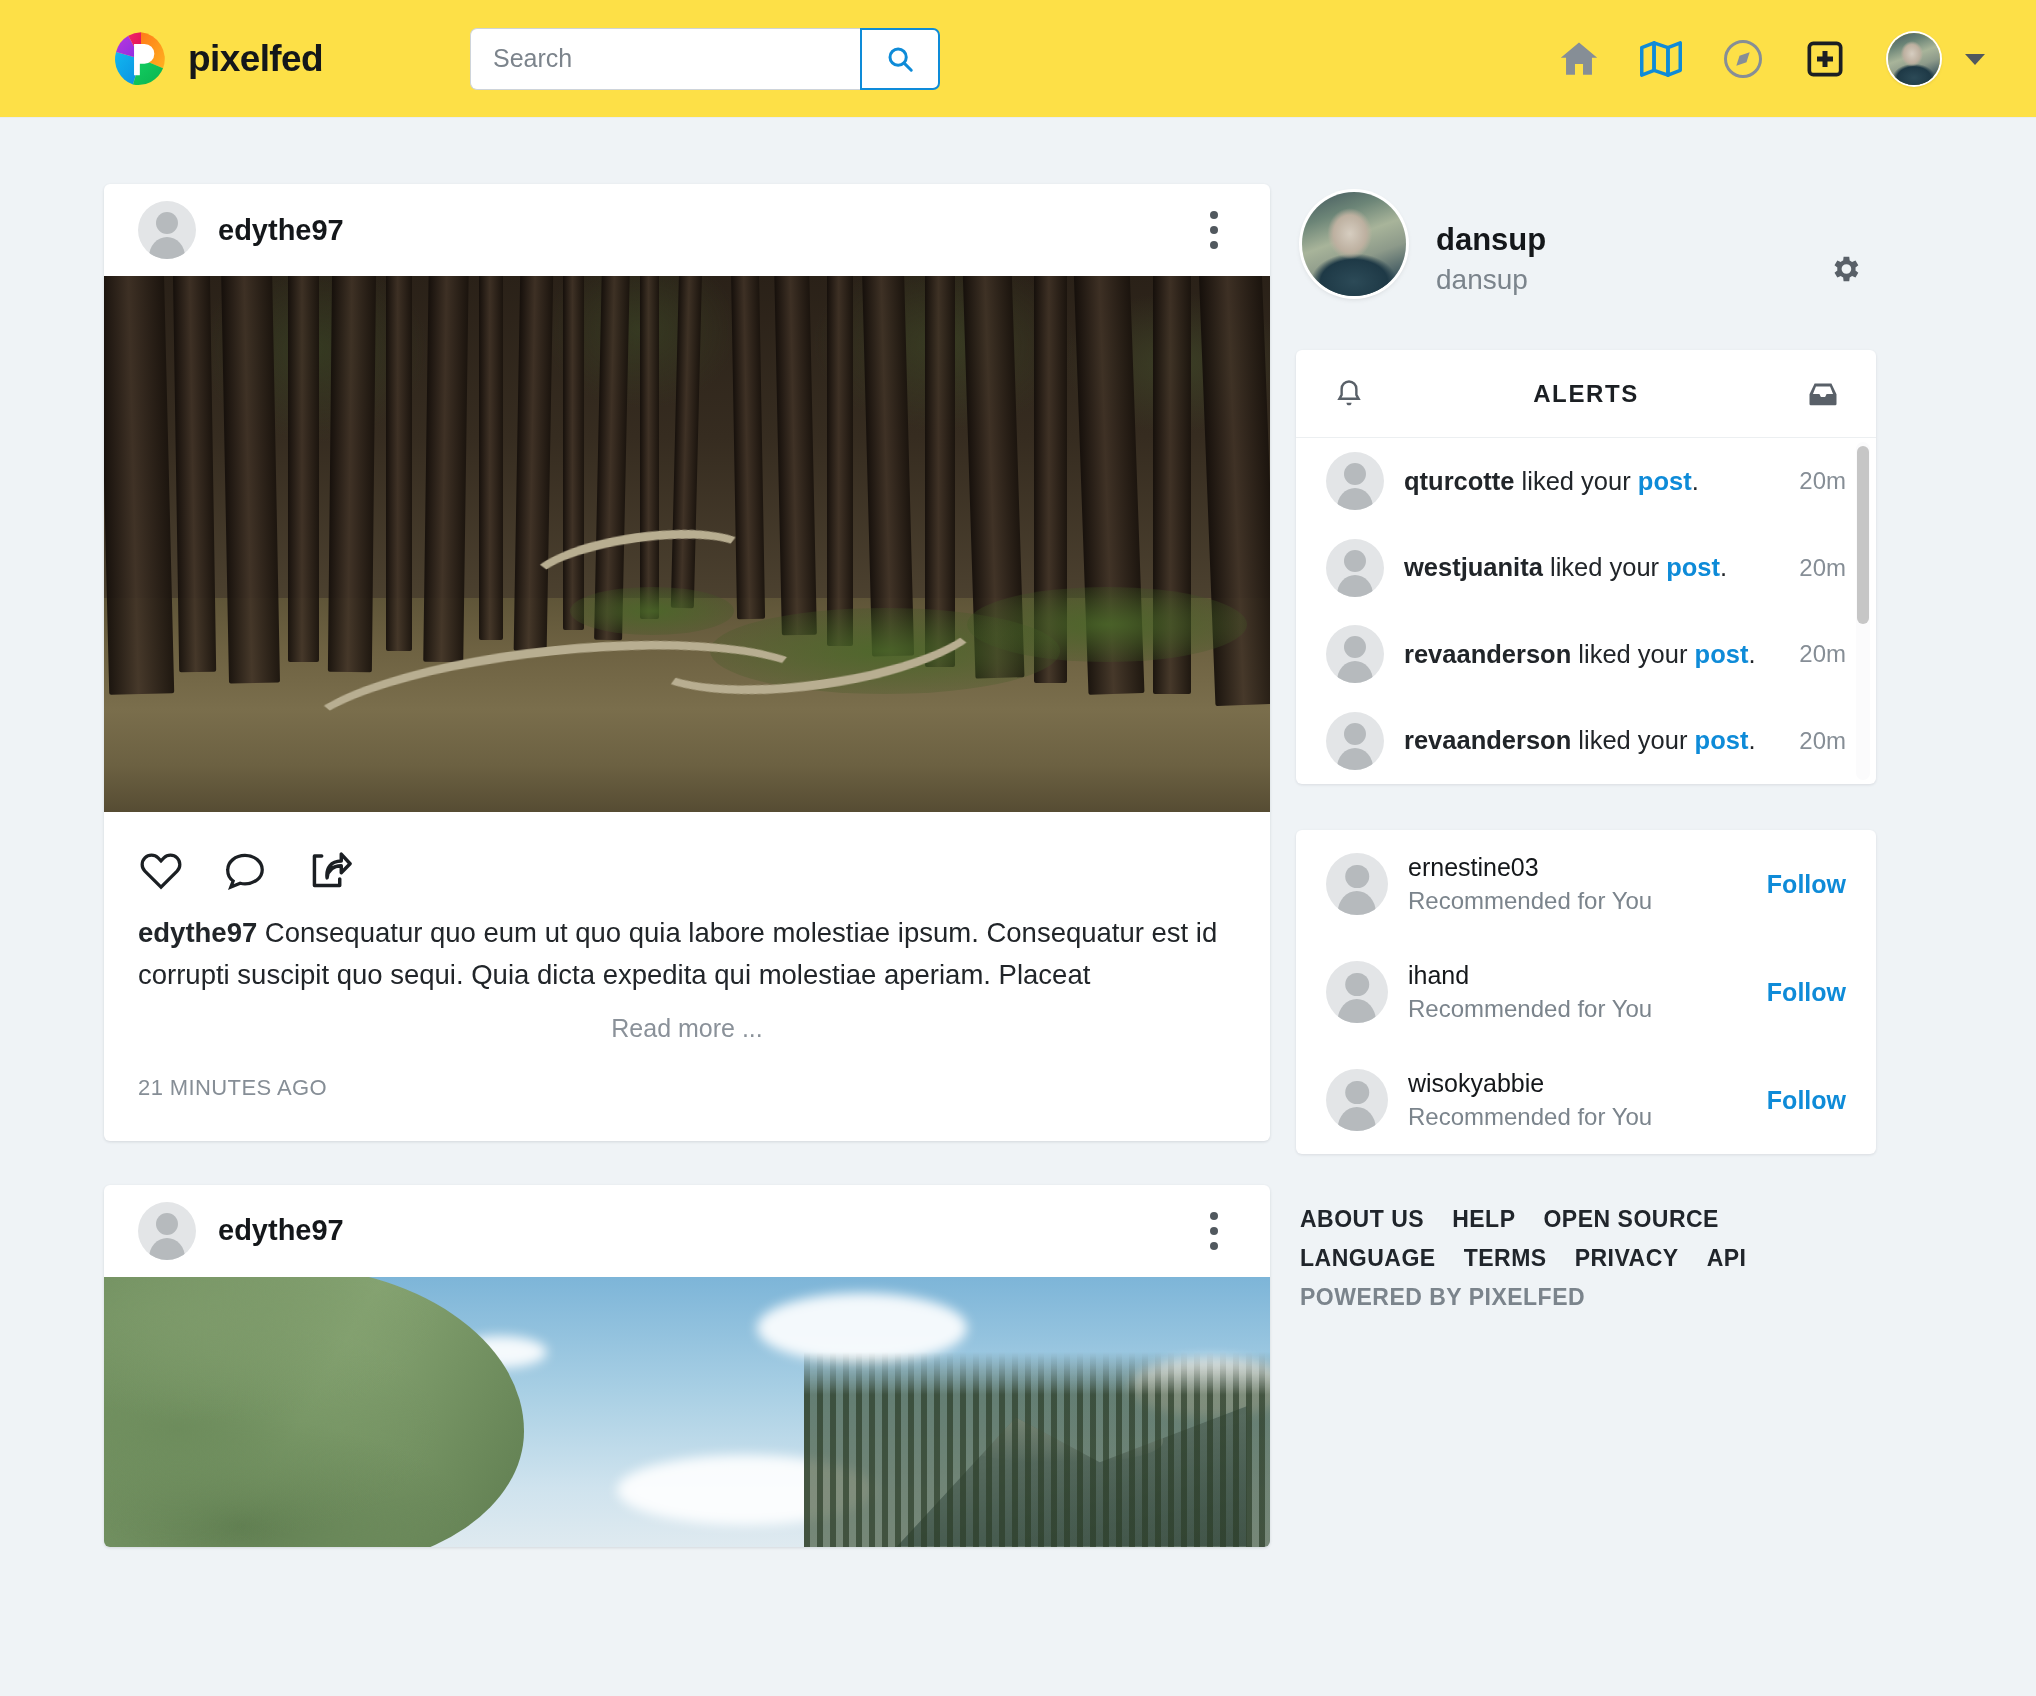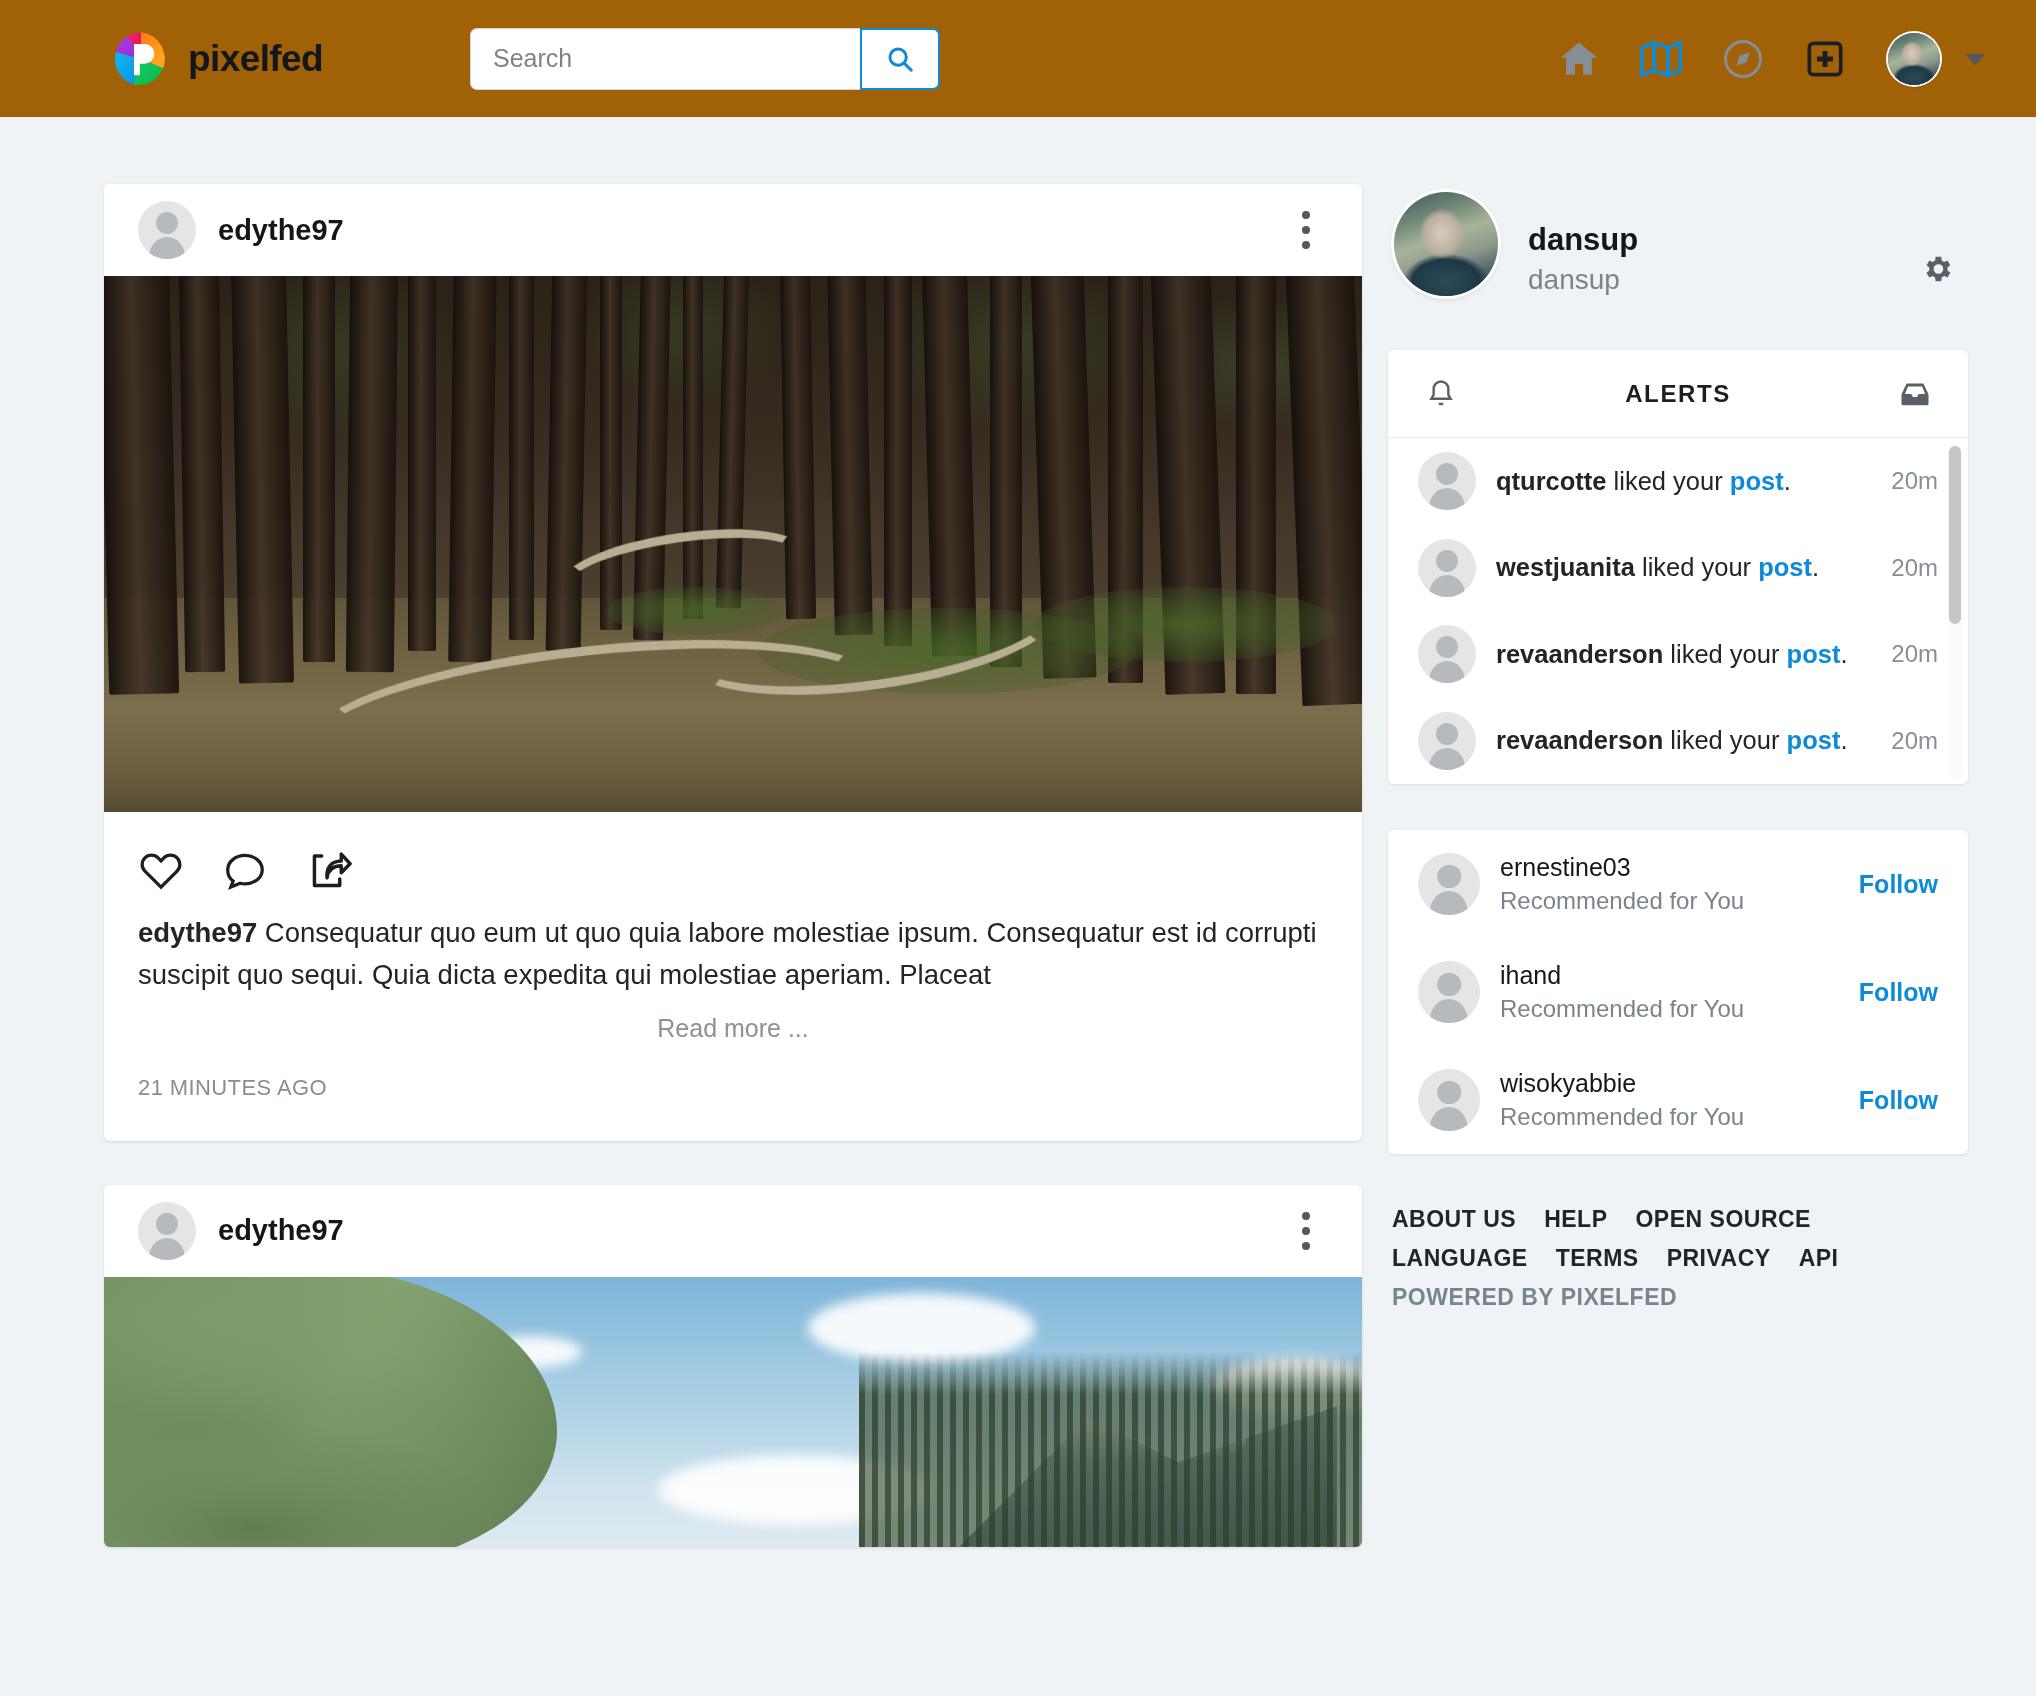--- a/index.html
+++ b/index.html
@@ -8,21 +8,21 @@
     width: 2036px;
     height: 1696px;
     background: #eff3f6;
     font-family: "Liberation Sans", sans-serif;
     overflow: hidden;
   }
 
   
   .navbar {
     height: 118px;
-    background: #a16207;
+    background: #fde047;
     display: flex;
     align-items: center;
     padding: 0 0 0 112px;
     border-bottom: 1px solid #e9edf0;
     position: relative;
   }
 
   .brand {
     display: flex;
     align-items: center;
@@ -96,21 +96,21 @@
     width: 26px; height: 26px;
     display:flex;align-items:center;justify-content:center;
   }
 
   
   .page {
     display: flex;
     padding: 66px 0 0 104px;
     gap: 26px;
   }
-  .feed-col { width: 1258px; }
+  .feed-col { width: 1166px; }
   .side-col { width: 580px; }
 
   
   .card {
     background: #fff;
     border-radius: 6px;
     box-shadow: 0 1px 3px rgba(16,24,40,.12);
     overflow: hidden;
     margin-bottom: 44px;
   }

